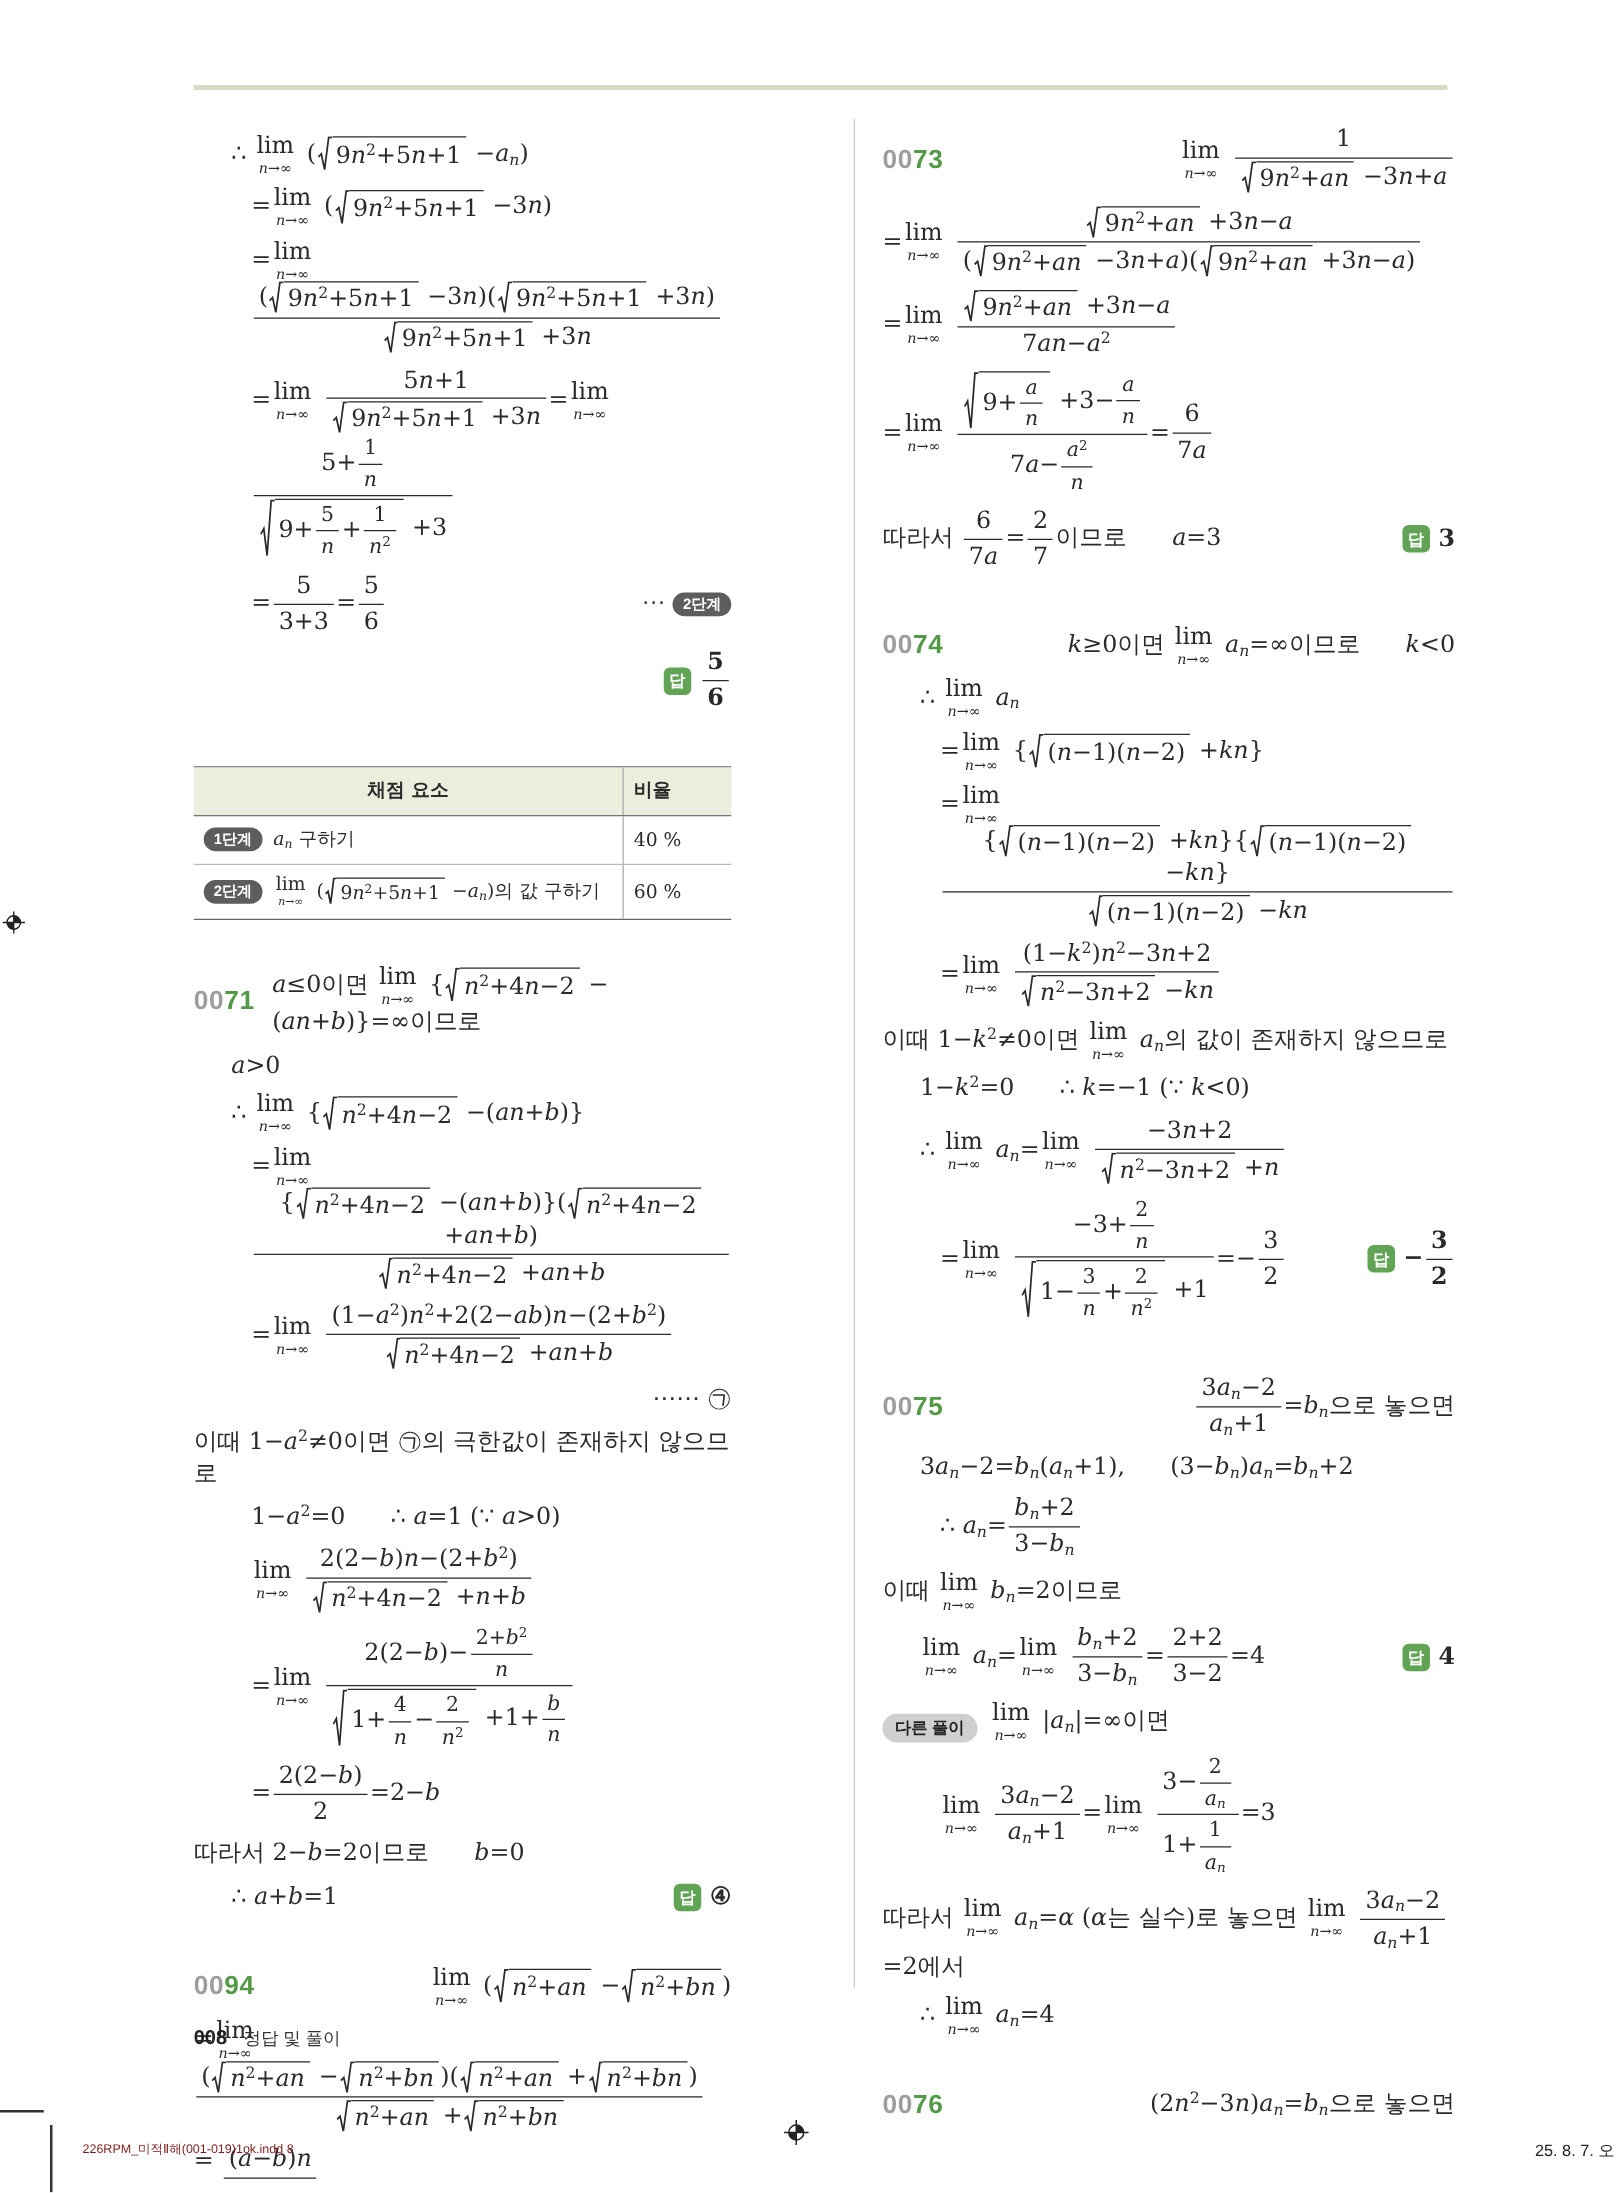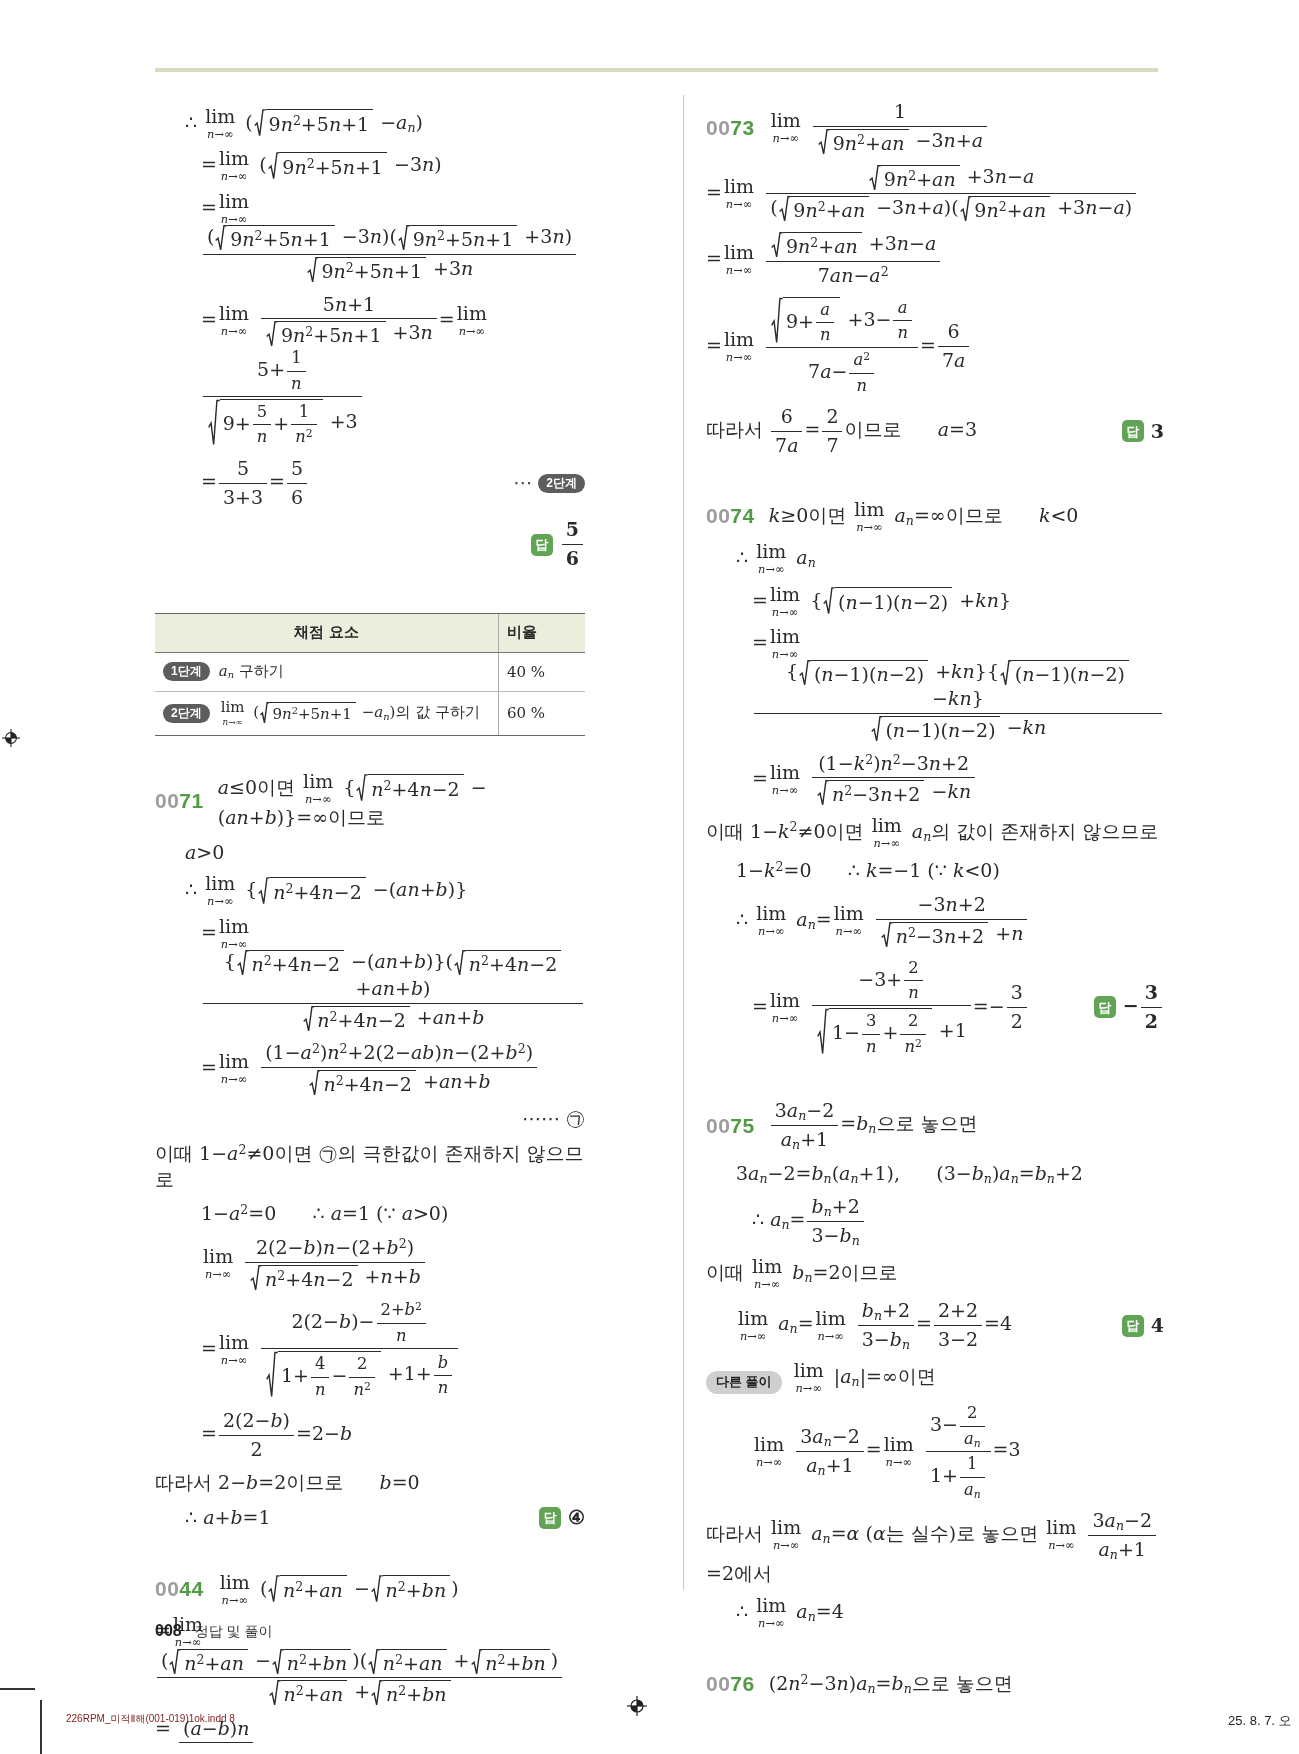--- a/index.html
+++ b/index.html
@@ -7,21 +7,21 @@
         font-family:"DejaVu Serif","Liberation Serif",serif;color:#2a2a2a;font-size:19px;}
   .toprule{position:absolute;left:155px;top:68px;width:1003px;height:4px;background:#d7ddc3;}
   .coldiv{position:absolute;left:683px;top:95px;width:1px;height:1495px;background:#c8c8c8;}
   .colL{position:absolute;left:155px;top:98px;width:430px;}
   .colR{position:absolute;left:706px;top:100px;width:458px;}
 
   .prob{margin-bottom:42px;}
   .ml{margin:9px 0;line-height:1.35;white-space:pre-wrap;}
   .i1{margin-left:30px;}
   .i2{margin-left:46px;}
-  .phead{display:flex;align-items:center;gap:14px;margin-bottom:8px;}
+  .phead{display:flex;align-items:center;gap:14px;margin-bottom:8px;justify-content:space-between;}
   .pnum{font-family:"Liberation Sans",sans-serif;font-weight:bold;font-size:21px;letter-spacing:0.5px;flex:none;}
   .png{color:#9d9d9d;}
   .pnc{color:#539a46;}
 
   
   i{font-style:italic;}
   sup{font-size:0.66em;vertical-align:0.5em;line-height:0;}
   sub{font-size:0.66em;vertical-align:-0.25em;line-height:0;}
   .frac{display:inline-block;text-align:center;vertical-align:middle;margin:0 2px;line-height:1.25;}
   .frac .num{display:block;border-bottom:1.4px solid #2a2a2a;padding:0 4px 2px;}
@@ -173,21 +173,21 @@
         <span>∴ <i>a</i>+<i>b</i>=1</span>
         <span class="ag">
           <span class="ansb">답</span>
           <span class="ansv">④</span>
         </span>
       </div>
     </section>
 
     <section class="prob">
       <div class="phead">
-        <span class="pnum"><span class="png">00</span><span class="pnc">44</span></span>
+        <span class="pnum"><span class="png">00</span><span class="pnc">94</span></span>
         <span class="ml" style="margin:0"><span class="lim"><span class="lt">lim</span><span class="lu"><i>n</i>→∞</span></span> (<span class="sqrt"><svg viewBox="0 0 100 100" preserveAspectRatio="none">
                 <path d="M6 58 L26 49 L48 93 L76 3 L100 3" fill="none" stroke="currentColor" stroke-width="1.4" vector-effect="non-scaling-stroke"></path>
               </svg><span class="rad"><i>n</i><sup>2</sup>+<i>an</i></span></span> −<span class="sqrt"><svg viewBox="0 0 100 100" preserveAspectRatio="none">
                 <path d="M6 58 L26 49 L48 93 L76 3 L100 3" fill="none" stroke="currentColor" stroke-width="1.4" vector-effect="non-scaling-stroke"></path>
               </svg><span class="rad"><i>n</i><sup>2</sup>+<i>bn</i></span></span>)</span>
       </div>
       <div class="ml">=<span class="lim"><span class="lt">lim</span><span class="lu"><i>n</i>→∞</span></span> <span class="frac"><span class="num">(<span class="sqrt"><svg viewBox="0 0 100 100" preserveAspectRatio="none">
                   <path d="M6 58 L26 49 L48 93 L76 3 L100 3" fill="none" stroke="currentColor" stroke-width="1.4" vector-effect="non-scaling-stroke"></path>
                 </svg><span class="rad"><i>n</i><sup>2</sup>+<i>an</i></span></span> −<span class="sqrt"><svg viewBox="0 0 100 100" preserveAspectRatio="none">
                   <path d="M6 58 L26 49 L48 93 L76 3 L100 3" fill="none" stroke="currentColor" stroke-width="1.4" vector-effect="non-scaling-stroke"></path>

